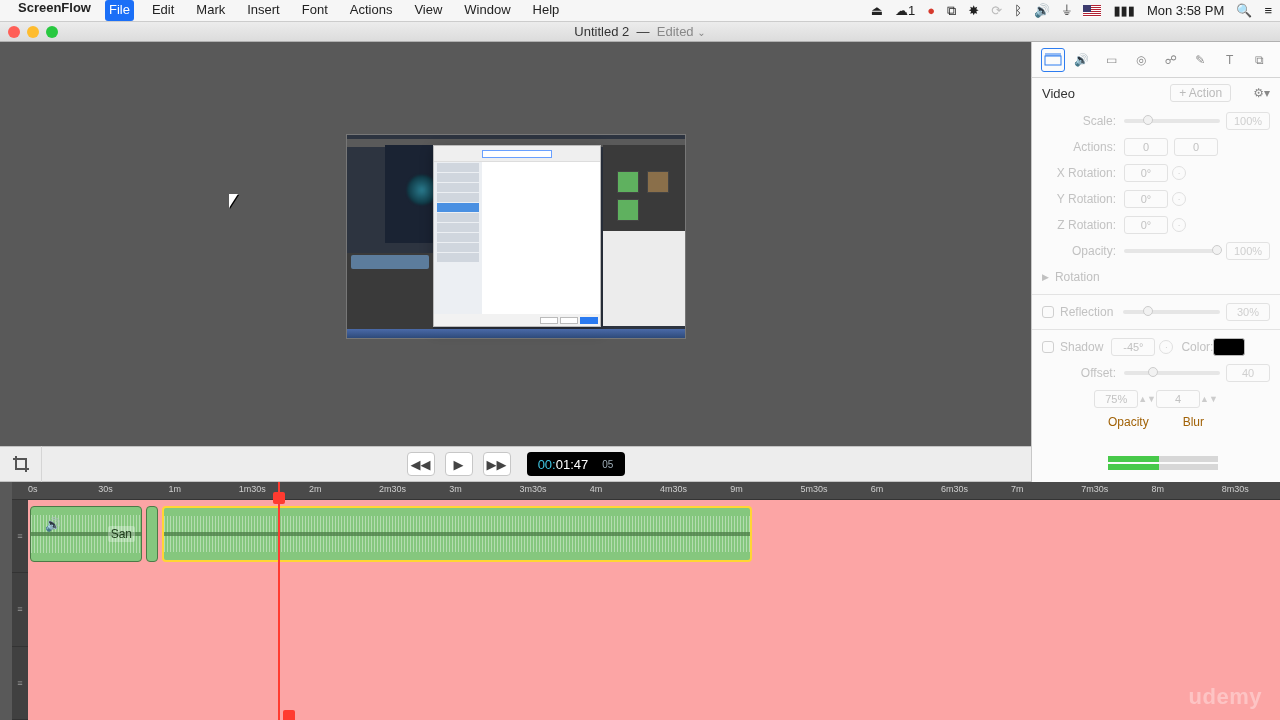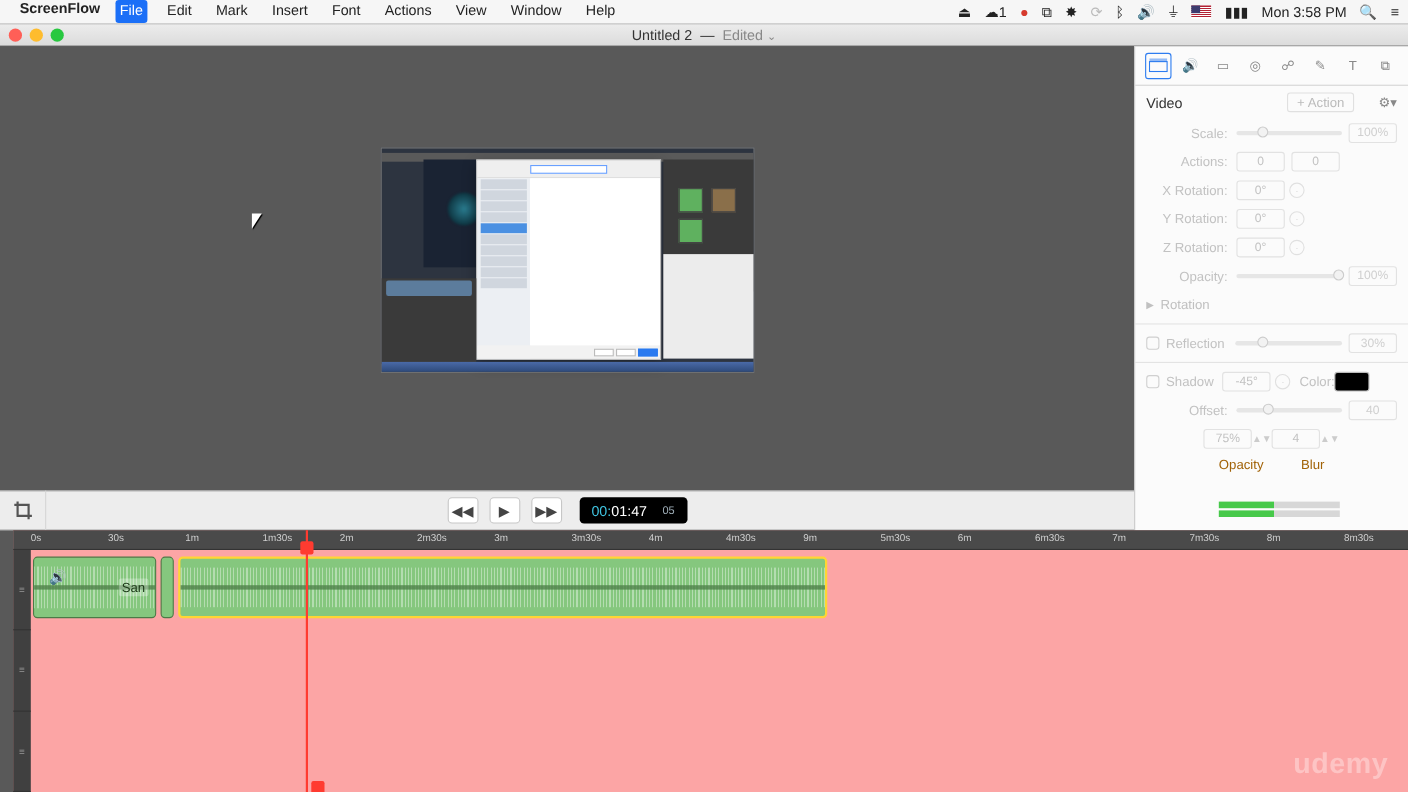--- a/index.html
+++ b/index.html
@@ -101,21 +101,21 @@
 .clip .lbl{position:absolute;right:6px;top:50%;transform:translateY(-50%);font-size:12px;color:#1c3a19;background:rgba(255,255,255,0.3);padding:1px 3px;border-radius:2px;}
 .clip.screen .thumb{position:absolute;left:4px;top:4px;bottom:4px;width:72px;background:#2a3340;border:1px solid #222;}
 .clip.screen .swave{position:absolute;left:0;right:0;top:14px;bottom:14px;}
 .clip.screen .swave .sp{position:absolute;top:0;bottom:0;width:2px;background:#9ad29c;}
 .clip.screen .lbl{color:#172331;right:4px;}
 
 #playhead{position:absolute;top:0;bottom:0;width:2px;background:#ff3b30;}
 #playhead .head{position:absolute;top:10px;left:-5px;width:12px;height:12px;background:#ff3b30;border-radius:2px;}
 #out-handle{position:absolute;bottom:-4px;width:12px;height:14px;background:#ff3b30;border-radius:2px;}
 
-#watermark{position:absolute;right:18px;bottom:10px;font-size:26px;letter-spacing:0.5px;color:rgba(255,255,255,0.35);font-weight:600;font-family:Arial,sans-serif;}
+#watermark{position:absolute;right:18px;bottom:10px;font-size:22px;letter-spacing:0.5px;color:rgba(255,255,255,0.35);font-weight:600;font-family:Arial,sans-serif;}
 </style>
 </head>
 <body>
 
 <div id="menubar">
   <span class="apple"></span>
   <span class="appname">ScreenFlow</span>
   <span class="menu sel">File</span>
   <span class="menu">Edit</span>
   <span class="menu">Mark</span>

